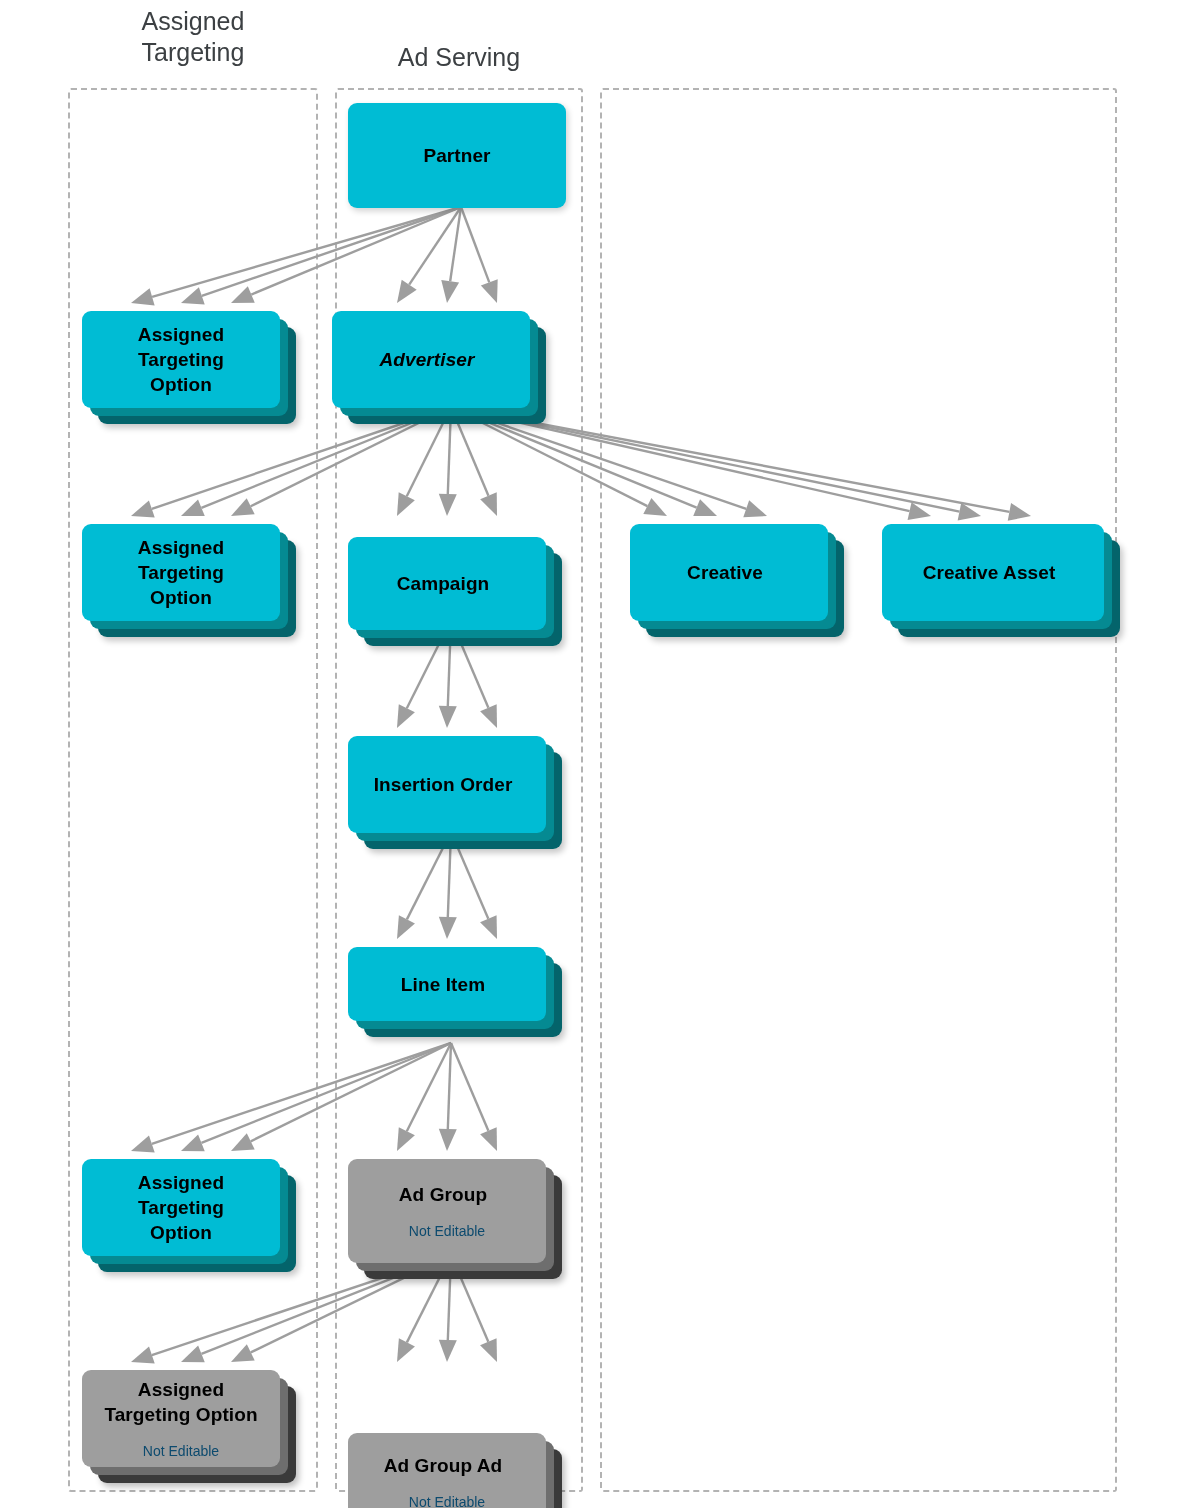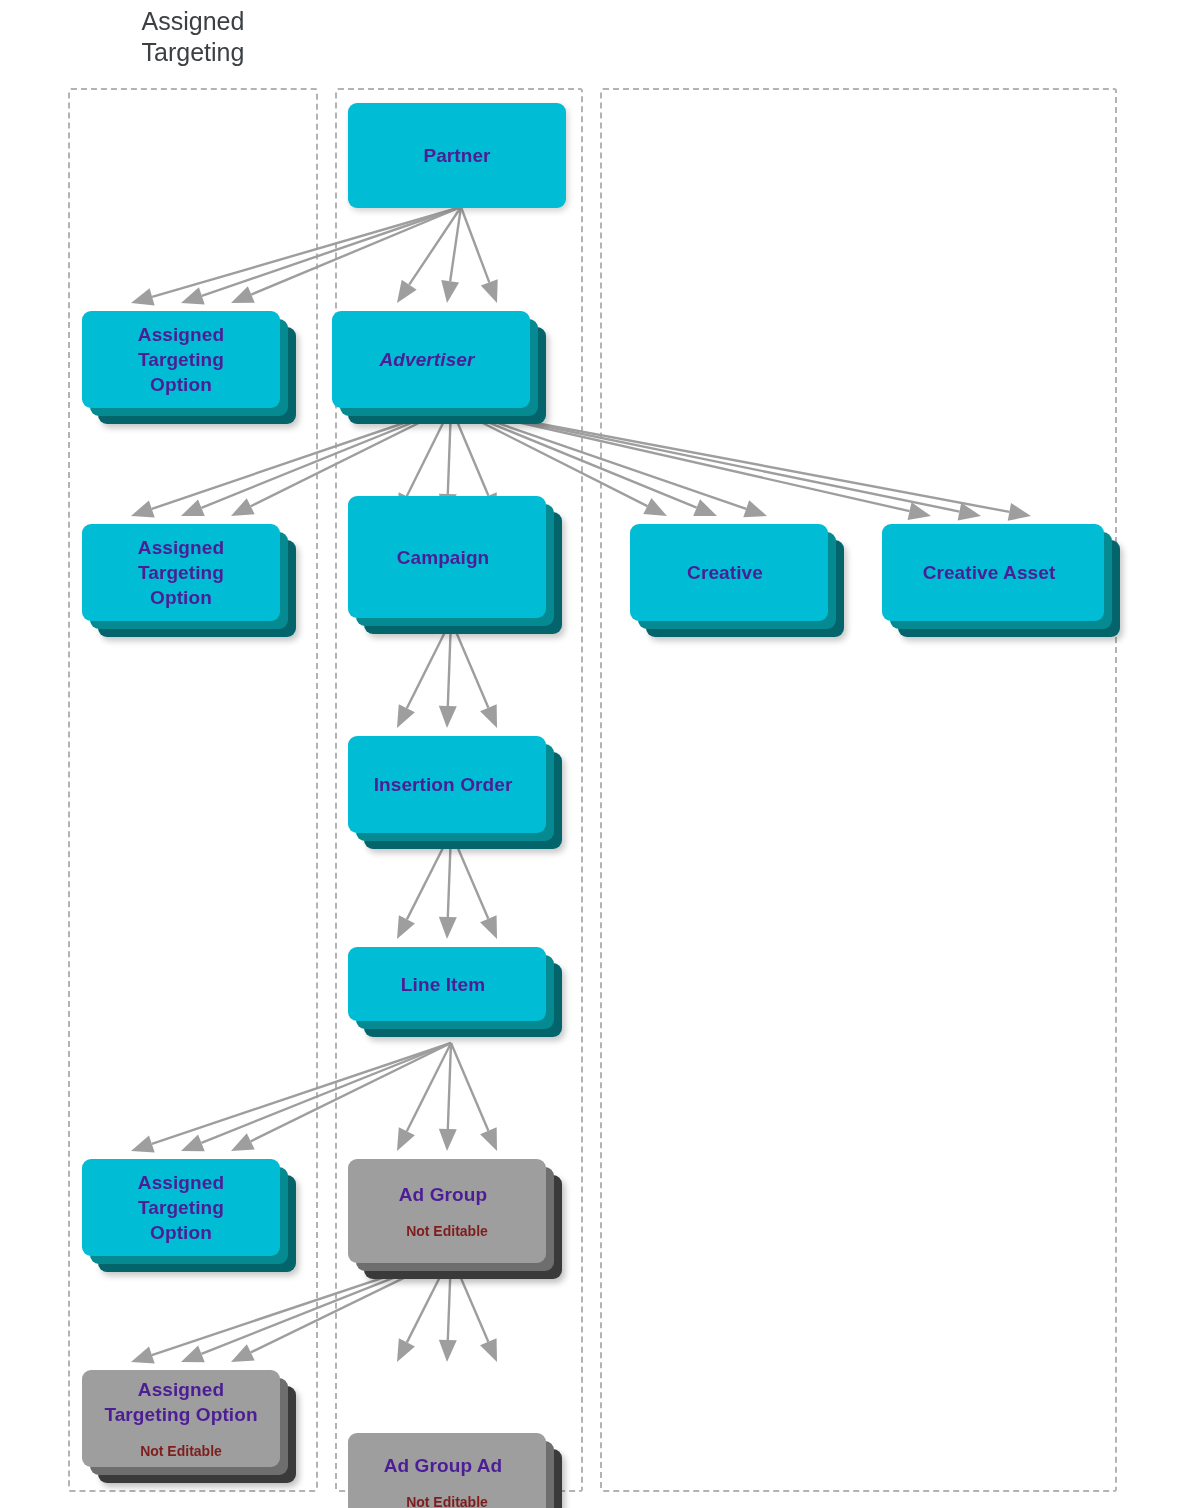--- a/index.html
+++ b/index.html
@@ -81,46 +81,47 @@
 
   .node .face {
     display: flex;
     flex-direction: column;
     align-items: center;
     justify-content: center;
     text-align: center;
   }
 
   .node .title {
-    color: #4c1d95;
+    color: #000000;
     font-weight: bold;
     font-size: 19px;
     line-height: 25px;
     font-family: "Liberation Sans", sans-serif;
     letter-spacing: 0.1px;
     white-space: pre-line;
   }
   .node .subtitle {
-    color: #7f1d1d;
-    font-weight: bold;
+    color: #0c4a6e;
+    font-weight: normal;
     font-size: 14px;
     line-height: 17px;
     font-family: "Liberation Sans", sans-serif;
     margin-top: 16px;
   }
   .node.has-sub .face { justify-content: center; }
   .node.nudge-left .title { position: relative; left: -4px; }
 </style>
 </head>
 <body>
 
 <div id="canvas">
 
   <div class="col-header" style="left: 68px; top: 6px; width: 250px;">Assigned
 Targeting</div>
+  <div class="col-header" style="left: 335px; top: 42px; width: 248px;">Ad Serving</div>
 
   <div class="lane" style="left: 68px; top: 88px; width: 250px; height: 1404px;"></div>
   <div class="lane" style="left: 335px; top: 88px; width: 248px; height: 1404px;"></div>
   <div class="lane" style="left: 600px; top: 88px; width: 517px; height: 1404px;"></div>
 
   <svg id="arrows" viewBox="0 0 1184 1508" width="1184" height="1508">
       <line x1="461" y1="207" x2="152.12429652527865" y2="296.8547501017371" stroke="#9e9e9e" stroke-width="2.4"></line>
       <polygon points="131,303 149.61033065780748,288.21299243230493 154.63826239274982,305.4965077711693" fill="#9e9e9e"></polygon>
       <line x1="461" y1="207" x2="201.8108108108108" y2="295.86486486486484" stroke="#9e9e9e" stroke-width="2.4"></line>
       <polygon points="181,303 198.89189189189187,287.35135135135135 204.72972972972974,304.37837837837833" fill="#9e9e9e"></polygon>
@@ -218,21 +219,21 @@
       </div>
       <div class="node teal" style="left: 82px; top: 524px; width: 198px; height: 97px;">
         <div class="shadow2"></div>
         <div class="shadow1"></div>
         <div class="face">
           <div class="title">Assigned
 Targeting
 Option</div>
         </div>
       </div>
-      <div class="node teal nudge-left" style="left: 348px; top: 496px; width: 198px; height: 122px;">
+      <div class="node teal nudge-left" style="left: 348px; top: 537px; width: 198px; height: 93px;">
         <div class="shadow2"></div>
         <div class="shadow1"></div>
         <div class="face">
           <div class="title">Campaign</div>
         </div>
       </div>
       <div class="node teal nudge-left" style="left: 618px; top: 524px; width: 198px; height: 97px; margin-left: 12px;">
         <div class="shadow2"></div>
         <div class="shadow1"></div>
         <div class="face">

